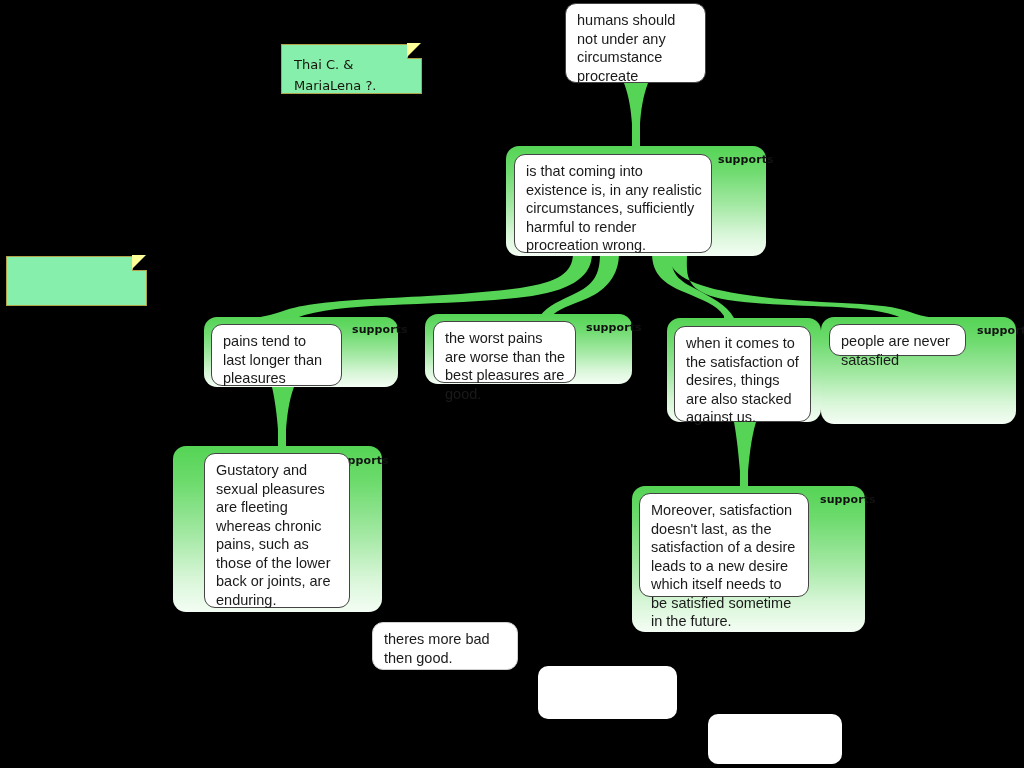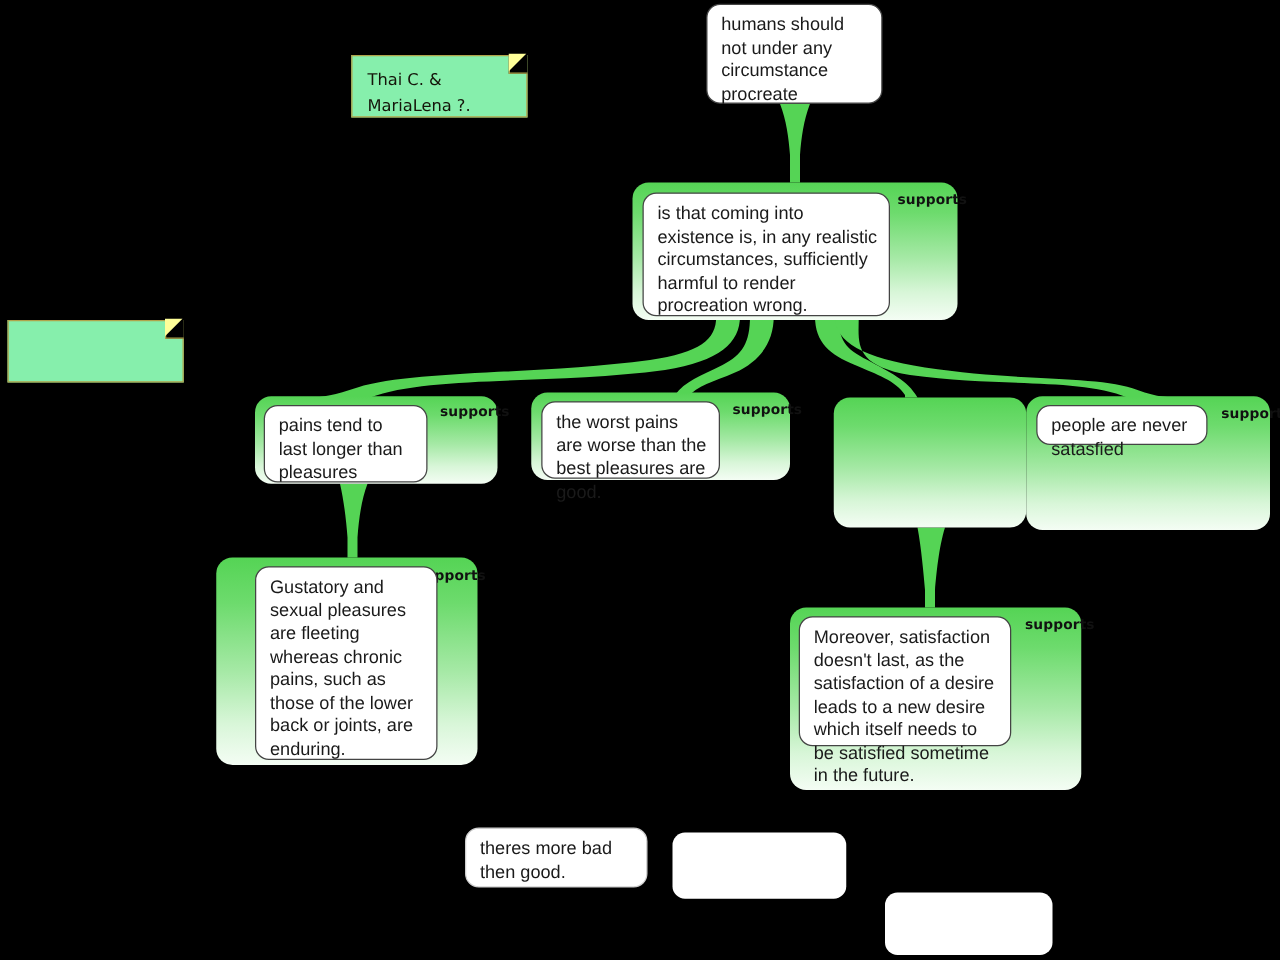--- a/index.html
+++ b/index.html
@@ -178,41 +178,42 @@
 
   <div class="node" style="left:425px; top:314px; width:207px; height:70px;">
     <div class="panel"></div>
     <div class="support-label" style="left:161px; top:7px;">supports</div>
     <div class="card" style="left:8px; top:7px; width:143px; height:62px;">the worst pains are worse than the best pleasures are good.</div>
   </div>
 
   <div class="node" style="left:667px; top:318px; width:154px; height:104px;">
     <div class="panel"></div>
     <div class="support-label" style="left:150px; top:6px;"></div>
+    <div class="card" style="left:7px; top:8px; width:137px; height:96px;">when it comes to the satisfaction of desires, things are also stacked against us.</div>
   </div>
 
   <div class="node" style="left:821px; top:317px; width:195px; height:107px;">
     <div class="panel"></div>
     <div class="support-label" style="left:156px; top:7px;">support</div>
     <div class="card" style="left:8px; top:7px; width:137px; height:32px;">people are never satasfied</div>
   </div>
 
   <div class="node" style="left:173px; top:446px; width:209px; height:166px;">
     <div class="panel"></div>
     <div class="support-label" style="left:160px; top:8px;">supports</div>
     <div class="card" style="left:7px; top:7px; width:146px; height:155px;margin-left:24px;">Gustatory and sexual pleasures are fleeting whereas chronic pains, such as those of the lower back or joints, are enduring.</div>
   </div>
 
   <div class="node" style="left:632px; top:486px; width:233px; height:146px;">
     <div class="panel"></div>
     <div class="support-label" style="left:188px; top:7px;">supports</div>
     <div class="card" style="left:7px; top:7px; width:170px; height:104px;">Moreover, satisfaction doesn't last, as the satisfaction of a desire leads to a new desire which itself needs to be satisfied sometime in the future.</div>
   </div>
 
-  <div class="card plain" style="left:372px; top:622px; width:146px; height:48px;margin-top:40px;">theres more bad then good.</div>
+  <div class="card plain" style="left:372px; top:622px; width:146px; height:48px;">theres more bad then good.</div>
 
   <div class="card empty" style="left:538px; top:666px; width:139px; height:53px;"></div>
 
   <div class="card empty" style="left:708px; top:714px; width:134px; height:50px;"></div>
 
   <div class="sticky" style="left:281px; top:44px; width:141px; height:50px;">
     <span class="fold"></span>
     <span class="sticky-line">Thai C. &amp;</span>
     <span class="sticky-line">MariaLena ?.</span>
   </div>

